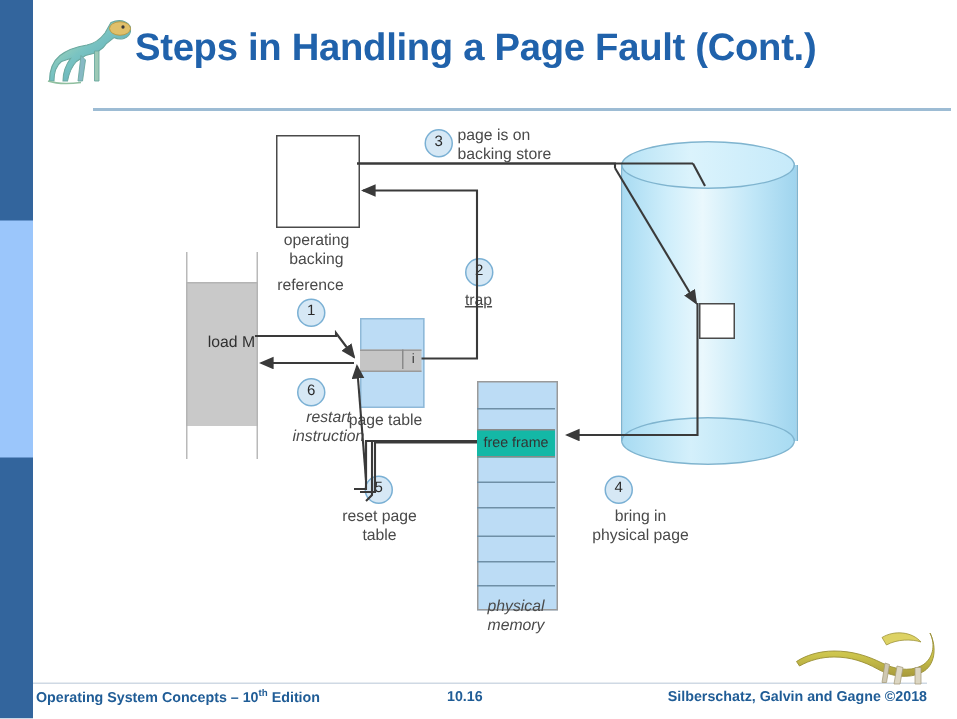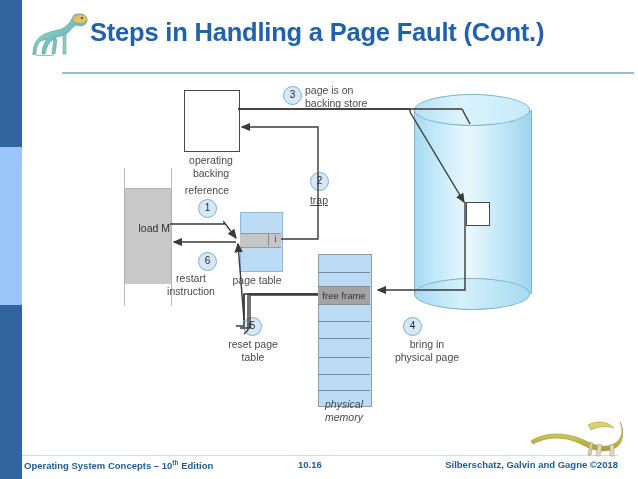--- a/index.html
+++ b/index.html
@@ -37,21 +37,21 @@
   #mem-top{position:absolute;left:124px;top:96px;width:46px;height:20px;background:#ffffff;border-left:1px solid #b9b9b9;border-right:1px solid #b9b9b9;}
   #mem-bot{position:absolute;left:124px;top:212px;width:46px;height:22px;background:#ffffff;border-left:1px solid #b9b9b9;border-right:1px solid #b9b9b9;}
   #loadm{position:absolute;left:124px;top:150px;width:46px;text-align:right;font-size:10.5px;color:#2f2f2f;}
 
   #pt-box{position:absolute;left:240px;top:140px;width:41px;height:58px;background:#bcdcf5;border:1px solid #8fb9d8;}
   #pt-row{position:absolute;left:240px;top:161px;width:41px;height:13px;background:#c5c5c5;border-top:1px solid #9a9a9a;border-bottom:1px solid #9a9a9a;}
   #pt-i{position:absolute;left:268px;top:161px;width:13px;height:13px;border-left:1px solid #8a8a8a;color:#3a3a3a;font-size:9px;line-height:13px;text-align:center;}
 
   #pm-box{position:absolute;left:318px;top:182px;width:52px;height:151px;background:#bcdcf5;border:1px solid #9a9a9a;}
   .pm-sep{position:absolute;left:318px;width:52px;height:1px;background:#6f8fa6;}
-  #pm-free{position:absolute;left:318px;top:214px;width:52px;height:17px;background:#a3a3a3;border-top:1px solid #8a8a8a;border-bottom:1px solid #8a8a8a;color:#333;font-size:9.5px;line-height:17px;text-align:center;}
+  #pm-free{position:absolute;left:318px;top:214px;width:52px;height:17px;background:#14b8a6;border-top:1px solid #8a8a8a;border-bottom:1px solid #8a8a8a;color:#333;font-size:9.5px;line-height:17px;text-align:center;}
 
   
   #cyl{position:absolute;left:414px;top:22px;width:118px;height:216px;}
   #cyl-body{position:absolute;left:0;top:16px;width:116px;height:184px;
     background:linear-gradient(to right,#a8dbf2 0%,#cfeefb 26%,#eaf8fd 46%,#bfe6f7 76%,#9fd4ee 100%);
     border-left:1px solid #7fb4cf;border-right:1px solid #7fb4cf;}
   #cyl-top{position:absolute;left:0;top:0;width:116px;height:32px;border-radius:50%;
     background:linear-gradient(to right,#b6e2f5 0%,#dbf3fc 40%,#c6eafa 100%);border:1px solid #7fb4cf;box-sizing:border-box;}
   #cyl-bot{position:absolute;left:0;top:184px;width:116px;height:32px;border-radius:50%;
     background:linear-gradient(to right,#a8dbf2 0%,#d4f0fb 40%,#a8dbf2 100%);border:1px solid #7fb4cf;box-sizing:border-box;}
@@ -114,21 +114,21 @@
   <div class="lbl" style="left:176px;top:112px;width:62px;">reference</div>
   <div class="lbl" style="left:197px;top:96px;width:0;"></div>
   <div class="step" style="left:198px;top:127px;">1</div>
 
   <div id="mem-top"></div>
   <div id="mem-col"></div>
   <div id="mem-bot"></div>
   <div id="loadm">load M</div>
 
   <div class="step" style="left:198px;top:180px;">6</div>
-  <div class="lbl" style="left:156px;top:200px;width:70px;">
+  <div class="lbl" style="left:184px;top:200px;width:70px;font-style:italic;">
     <span>restart</span><br>
     <span>instruction</span>
   </div>
 
   <div id="pt-box"></div>
   <div id="pt-row"></div>
   <div id="pt-i">i</div>
   <div class="lbl" style="left:226px;top:202px;width:62px;">page table</div>
 
   <div class="step" style="left:243px;top:245px;">5</div>

